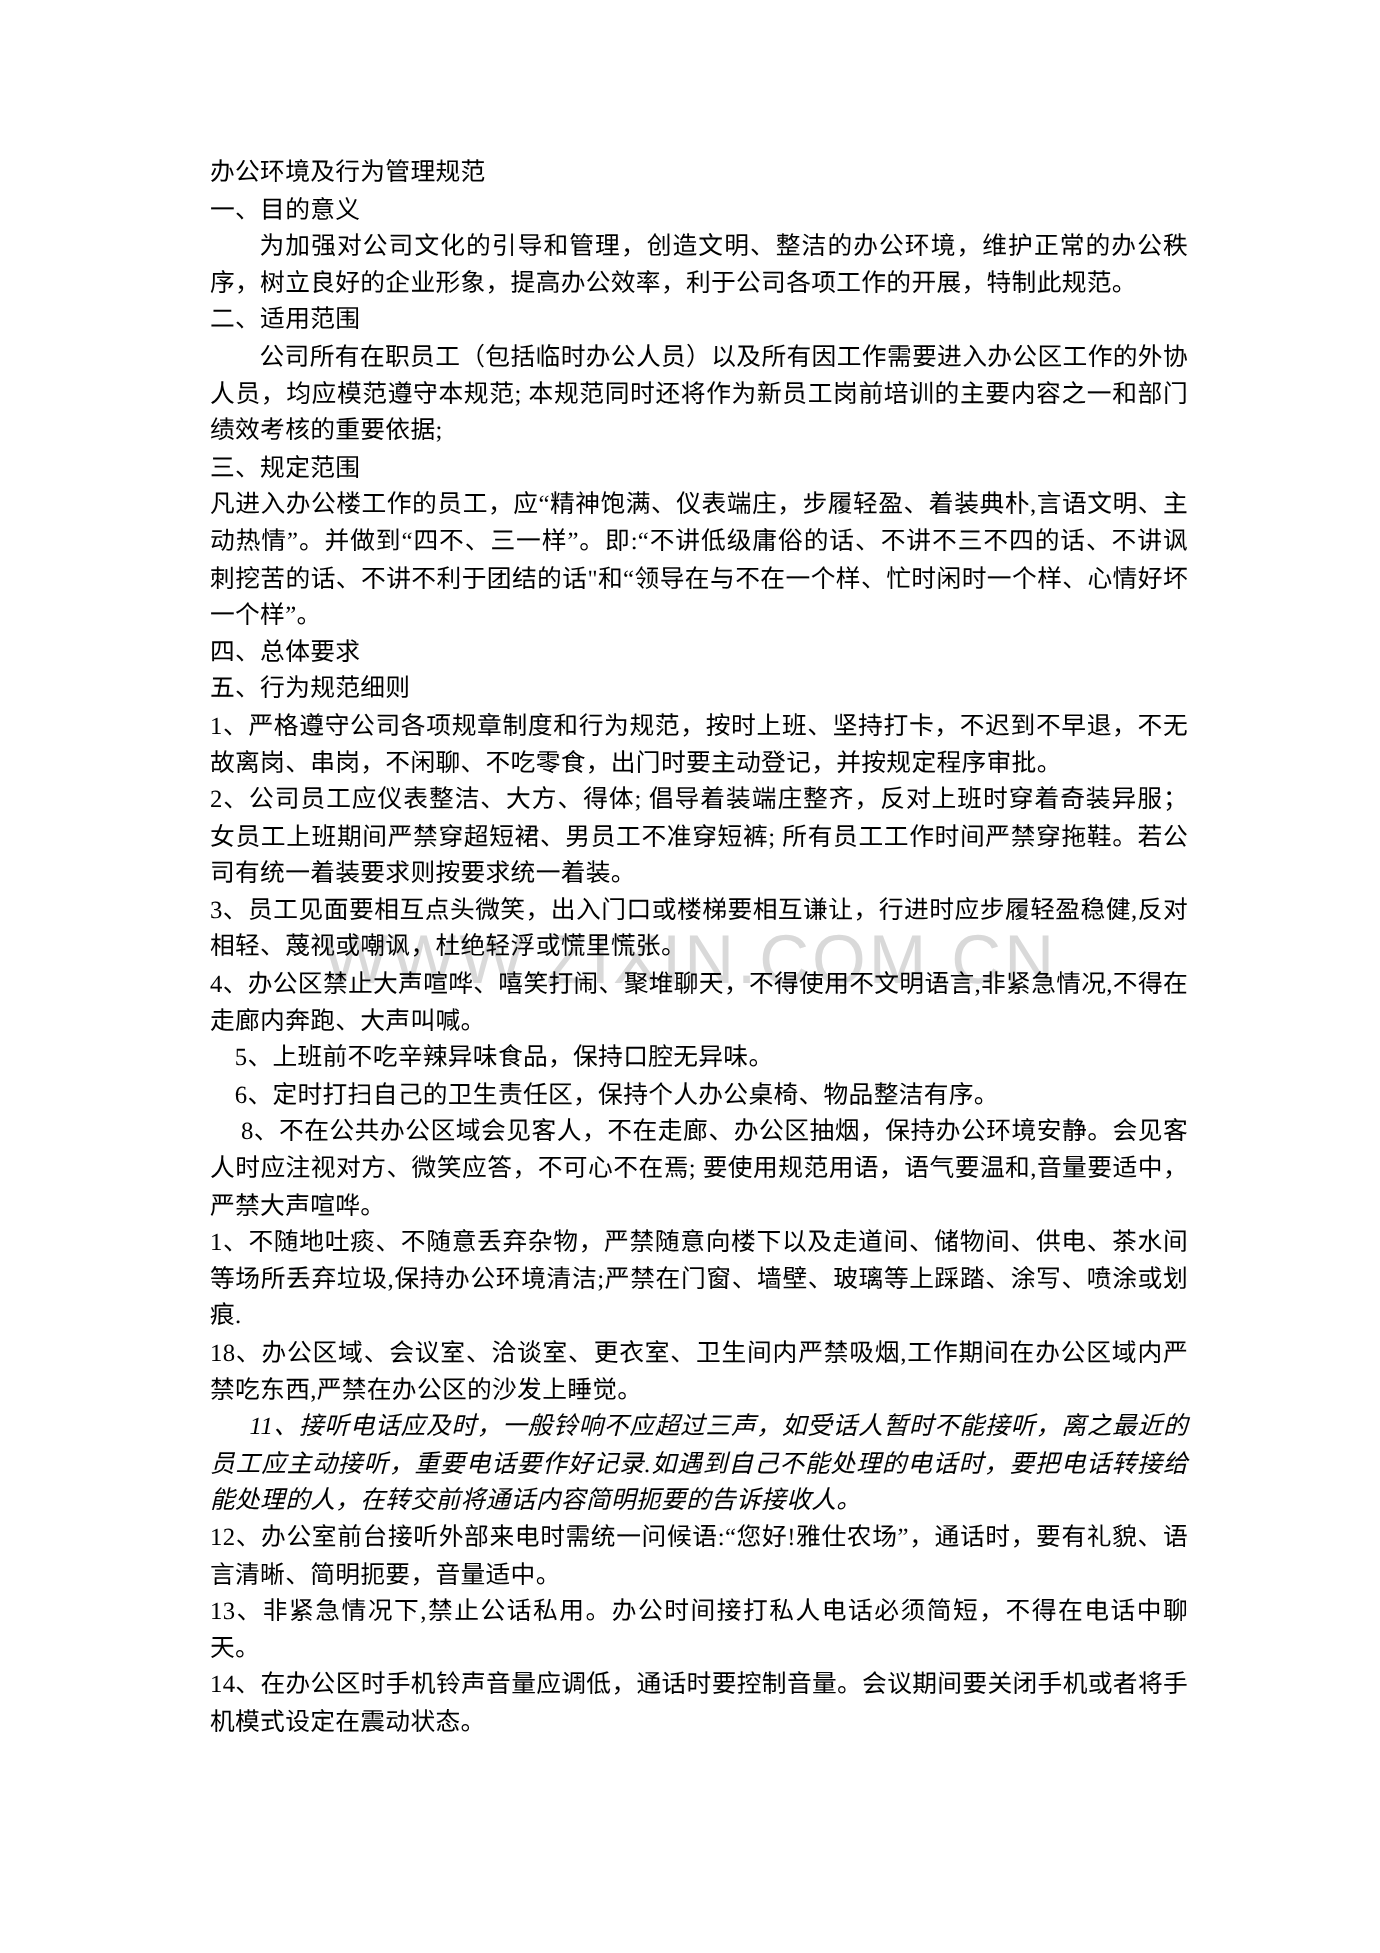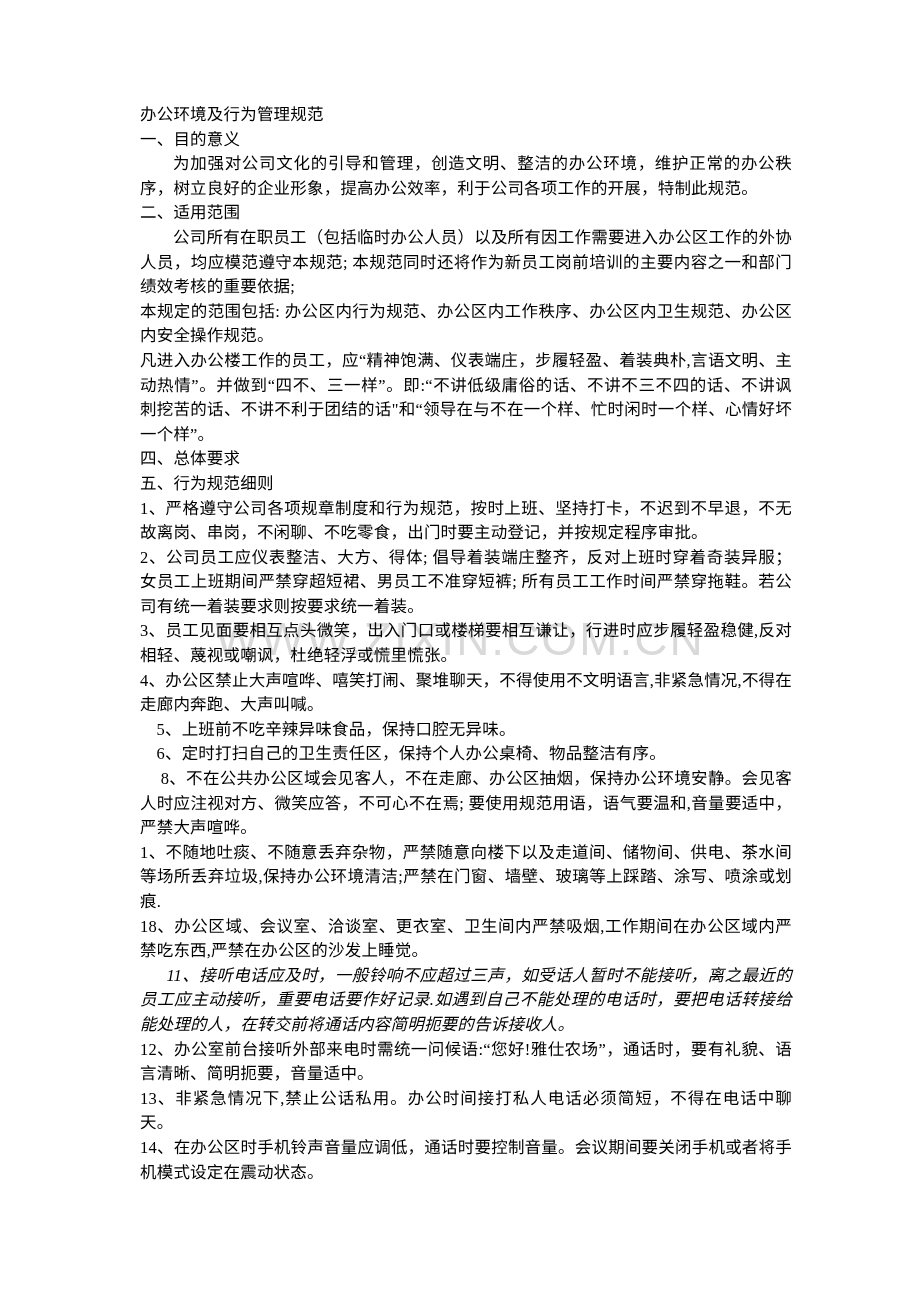--- a/index.html
+++ b/index.html
@@ -62,21 +62,21 @@
 <div class="doc-page">
 
   <div class="watermark">WWW.ZIXIN.COM.CN</div>
 
   <div class="doc-body">
     <p>办公环境及行为管理规范</p>
     <p>一、目的意义</p>
     <p class="indent-2">为加强对公司文化的引导和管理，创造文明、整洁的办公环境，维护正常的办公秩序，树立良好的企业形象，提高办公效率，利于公司各项工作的开展，特制此规范。</p>
     <p>二、适用范围</p>
     <p class="indent-2">公司所有在职员工（包括临时办公人员）以及所有因工作需要进入办公区工作的外协人员，均应模范遵守本规范; 本规范同时还将作为新员工岗前培训的主要内容之一和部门绩效考核的重要依据;</p>
-    <p>本规定的范围包括: 办公区内行为规范、办公区内工作秩序、办公区内卫生规范、办公区内安全操作规范。</p>
+    <p>三、规定范围</p>
     <p>凡进入办公楼工作的员工，应“精神饱满、仪表端庄，步履轻盈、着装典朴,言语文明、主动热情”。并做到“四不、三一样”。即:“不讲低级庸俗的话、不讲不三不四的话、不讲讽刺挖苦的话、不讲不利于团结的话"和“领导在与不在一个样、忙时闲时一个样、心情好坏一个样”。</p>
     <p>四、总体要求</p>
     <p>五、行为规范细则</p>
     <p>1、严格遵守公司各项规章制度和行为规范，按时上班、坚持打卡，不迟到不早退，不无故离岗、串岗，不闲聊、不吃零食，出门时要主动登记，并按规定程序审批。</p>
     <p>2、公司员工应仪表整洁、大方、得体; 倡导着装端庄整齐，反对上班时穿着奇装异服；女员工上班期间严禁穿超短裙、男员工不准穿短裤; 所有员工工作时间严禁穿拖鞋。若公司有统一着装要求则按要求统一着装。</p>
     <p>3、员工见面要相互点头微笑，出入门口或楼梯要相互谦让，行进时应步履轻盈稳健,反对相轻、蔑视或嘲讽，杜绝轻浮或慌里慌张。</p>
     <p>4、办公区禁止大声喧哗、嘻笑打闹、聚堆聊天，不得使用不文明语言,非紧急情况,不得在走廊内奔跑、大声叫喊。</p>
     <p class="indent-1">5、上班前不吃辛辣异味食品，保持口腔无异味。</p>
     <p class="indent-1">6、定时打扫自己的卫生责任区，保持个人办公桌椅、物品整洁有序。</p>
     <p class="indent-125">8、不在公共办公区域会见客人，不在走廊、办公区抽烟，保持办公环境安静。会见客人时应注视对方、微笑应答，不可心不在焉; 要使用规范用语，语气要温和,音量要适中，严禁大声喧哗。</p>

